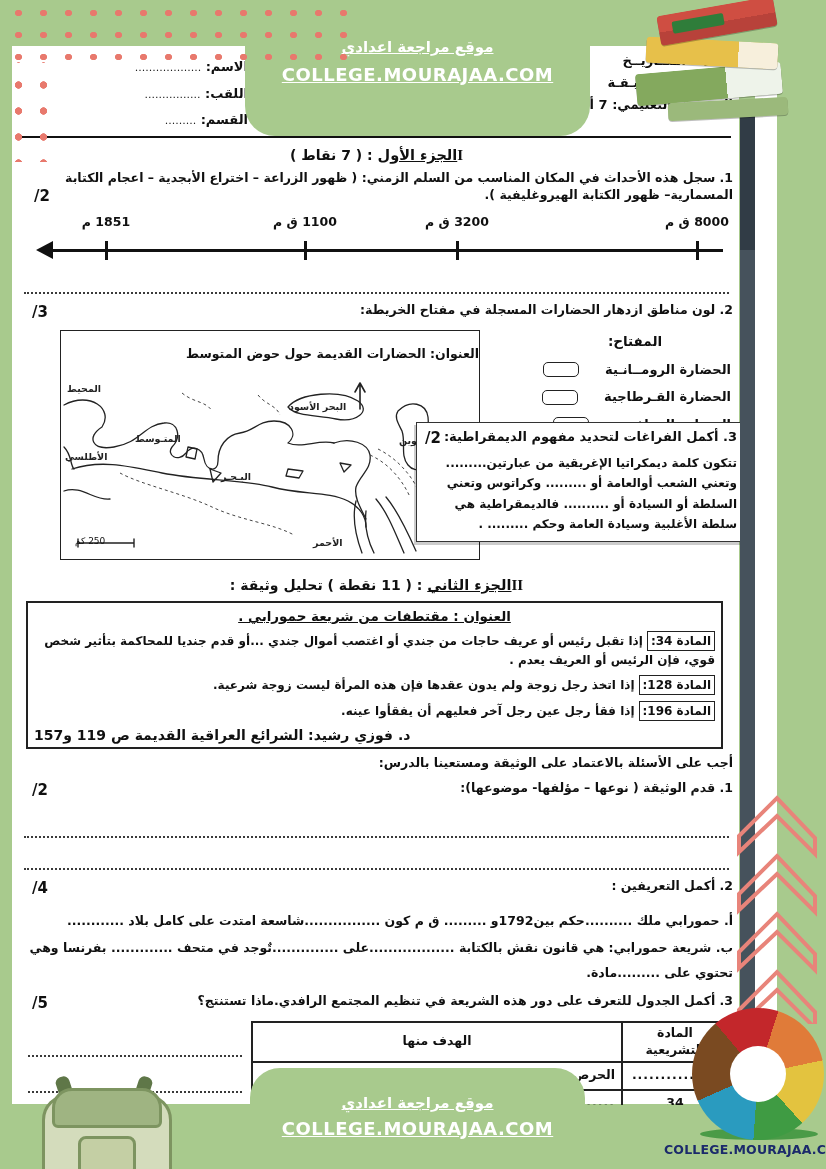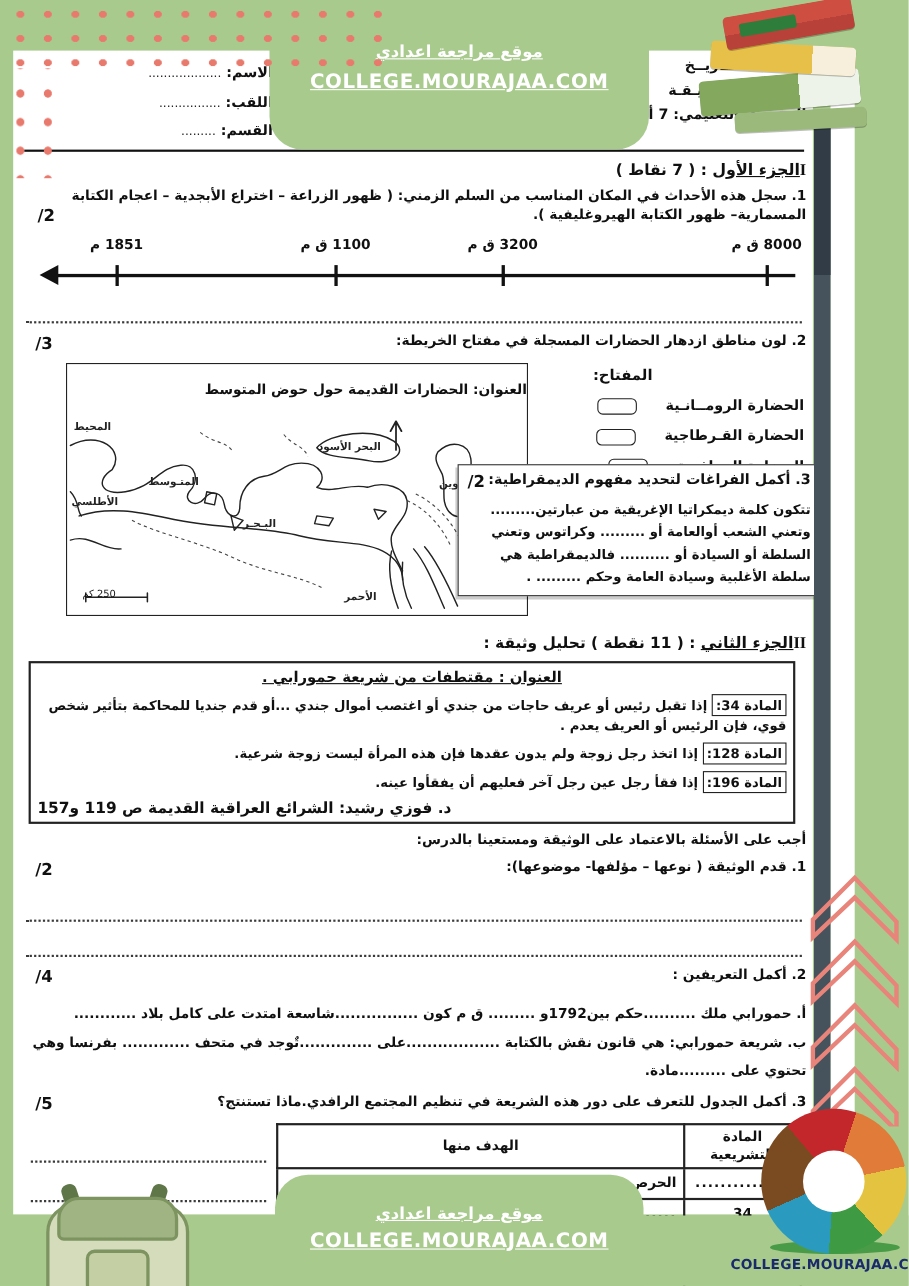--- a/index.html
+++ b/index.html
@@ -58,40 +58,40 @@
   .pack .strap2{left:126px;transform:rotate(18deg);}
   .pack .pocket{position:absolute;left:70px;top:58px;width:52px;height:34px;background:#c4cfa4;border:3px solid #7d9460;border-radius:8px;}
   
   .hdr{display:flex;align-items:flex-start;}
   .exam-info{width:212px;text-align:right;line-height:1.7;font-size:13px;}
   .title-wrap{flex:1;text-align:center;padding-top:30px;}
   .exam-title{font-size:16.5px;text-decoration:underline;}
   .names{width:228px;padding-top:4px;line-height:2.05;font-size:13px;}
   .names .dotv{font-weight:normal;letter-spacing:1px;font-size:11px;color:#222;}
   .divider{border-bottom:2.2px solid #111;margin:2px 2px 0 2px;}
-  .part-head{margin-top:7px;font-size:14px;}
+  .part-head{margin-top:7px;font-size:14px;text-align:center;}
   .part-head .num{font-family:"Liberation Serif",serif;font-weight:900;font-size:15px;}
   .part-head .ph{text-decoration:underline;font-size:14.5px;}
   .qblock{position:relative;margin-top:5px;padding-left:34px;}
   .score{font-size:15px;font-weight:900;direction:ltr;}
   .score.abs{position:absolute;left:14px;bottom:-2px;}
   .qrow{display:flex;justify-content:space-between;align-items:flex-start;padding-left:12px;margin-top:8px;}
   .timeline{position:relative;height:54px;margin-top:8px;}
   .timeline .lbl{position:absolute;top:2px;width:92px;text-align:center;font-size:12.5px;}
   .timeline .line{position:absolute;left:30px;right:10px;top:37px;height:3px;background:#111;}
   .timeline .tick{position:absolute;top:29px;width:3px;height:19px;background:#111;}
   .timeline .arrow{position:absolute;left:16px;top:29px;width:0;height:0;
         border-top:9px solid transparent;border-bottom:9px solid transparent;border-right:17px solid #111;}
   .dotline{border-bottom:2.2px dotted #3a3a3a;height:14px;margin:0 4px;}
   .mapzone{position:relative;height:242px;margin-top:4px;}
   .map-box{position:absolute;left:40px;top:4px;width:418px;height:228px;border:1.6px solid #222;background:#fff;}
   .map-title{font-size:12.5px;padding-top:15px;}
   .map-lab{position:absolute;font-size:9.5px;font-weight:bold;color:#222;white-space:nowrap;}
   .map-scale{position:absolute;left:14px;top:204px;font-size:9px;font-weight:normal;}
-  .key{position:absolute;right:2px;top:6px;width:192px;text-align:left;}
+  .key{position:absolute;right:2px;top:6px;width:192px;text-align:center;}
   .key-row{display:flex;align-items:center;gap:26px;margin-top:10px;font-size:13px;}
   .key-box{width:34px;height:13px;border:1.7px solid #222;border-radius:5px;flex:0 0 auto;}
   .q3box{position:absolute;left:396px;top:96px;width:330px;background:#fff;border:1.9px solid #333;
         padding:5px 8px 7px;box-sizing:border-box;z-index:2;box-shadow:-2px 3px 0 rgba(0,0,0,.2);}
   .q3box .hd{display:flex;justify-content:space-between;font-size:13px;}
   .q3box .bd{margin-top:4px;font-size:12px;line-height:1.7;}
   .docbox{border:2px solid #222;margin:5px 10px 0 6px;padding:3px 6px 2px;}
   .doc-title{text-align:center;text-decoration:underline;font-size:13.5px;margin-top:1px;}
   .art{margin-top:6px;font-size:12px;line-height:1.5;text-align:right;}
   .art .alab{border:1.2px solid #222;padding:0 3px;margin-left:4px;display:inline-block;}

